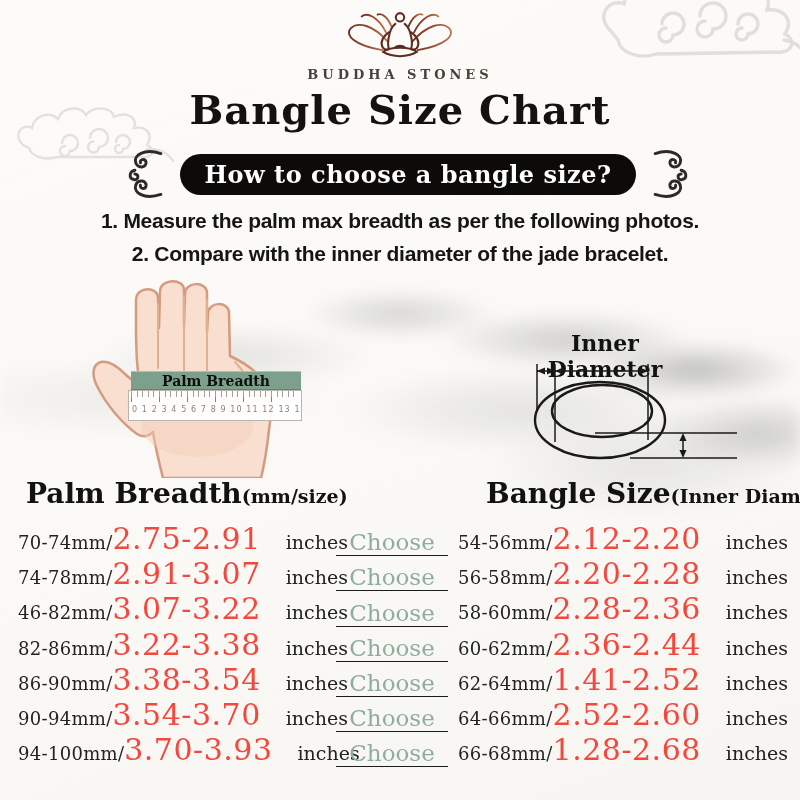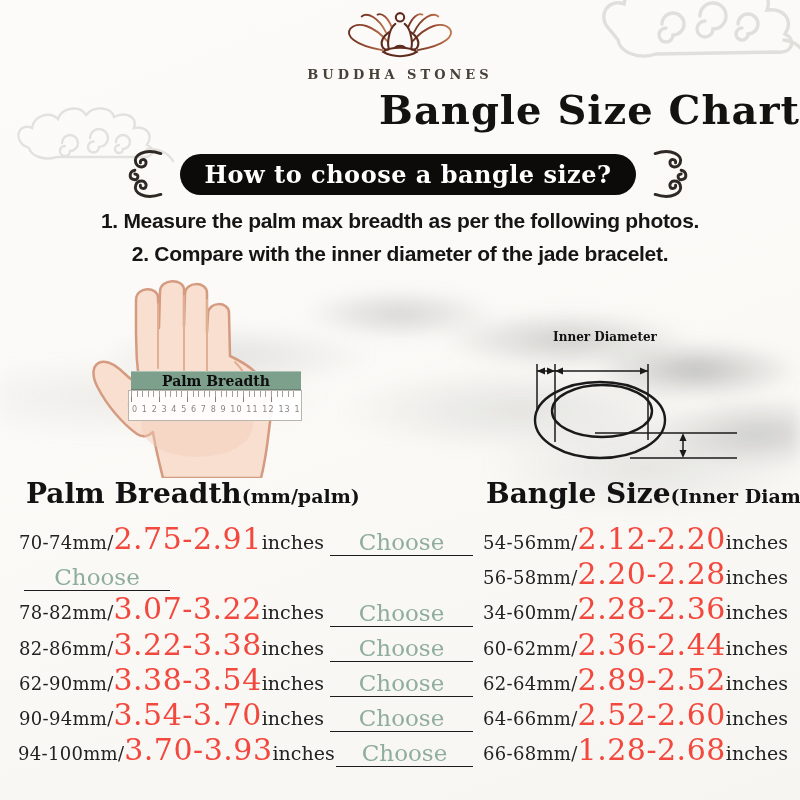--- a/index.html
+++ b/index.html
@@ -23,21 +23,21 @@
   }
   .cloud{position:absolute;pointer-events:none;}
   .cloud-left{left:15px;top:103px;width:160px;height:66px;}
   .cloud-topright{left:600px;top:-30px;width:210px;height:130px;}
 
   
   .logo{position:absolute;left:0;top:8px;width:100%;display:flex;flex-direction:column;align-items:center;}
   .brand-name{margin-top:1px;font-family:"DejaVu Serif",serif;font-size:13px;font-weight:bold;
     letter-spacing:4px;color:#474139;}
   
-  .title{position:absolute;left:0;top:86px;width:100%;text-align:right;
+  .title{position:absolute;left:0;top:86px;width:100%;text-align:center;
     font-size:40px;font-weight:bold;color:#14120f;letter-spacing:1px;}
   
   .banner-row{position:absolute;left:8px;top:148px;width:100%;display:flex;justify-content:center;align-items:center;gap:15px;}
   .pill{background:#0d0b09;color:#fff;border-radius:22px;padding:6px 24px;
     font-size:24px;font-weight:bold;letter-spacing:.5px;white-space:nowrap;}
   
   .instructions{position:absolute;left:0;top:204px;width:100%;text-align:center;
     font-family:"Liberation Sans",sans-serif;font-weight:bold;font-size:21px;color:#151515;line-height:33px;
     letter-spacing:-0.3px;}
   
@@ -52,37 +52,37 @@
   .ruler-ticks{height:11px;margin:0 2px;background-repeat:no-repeat;
     background-image:
       repeating-linear-gradient(90deg,#a39e98 0 1px,transparent 1px 5.6px),
       repeating-linear-gradient(90deg,#87827c 0 1px,transparent 1px 28px);
     background-size:100% 6px,100% 11px;background-position:0 0,0 0;}
   .ruler-numbers{font-family:"DejaVu Sans",sans-serif;font-size:8px;letter-spacing:1.1px;
     color:#8a8580;white-space:nowrap;overflow:hidden;padding:3px 0 0 3px;}
   
   .bangle-wrap{position:absolute;left:495px;top:330px;width:250px;height:152px;}
   .bangle-label{position:absolute;left:20px;top:0;width:180px;text-align:center;
-    font-size:12px;font-weight:bold;color:#121212;}
+    font-size:22px;font-weight:bold;color:#121212;}
   .bangle-svg{position:absolute;left:0;top:24px;}
   
   .size-headers{position:absolute;left:0;top:477px;width:100%;height:38px;}
   .col-header{position:absolute;top:0;text-align:center;white-space:nowrap;color:#121212;}
   .col-header .big{font-size:28px;font-weight:bold;}
   .col-header .small{font-size:19px;font-weight:bold;}
   .col-header-left{left:26px;width:292px;}
   .col-header-right{left:486px;width:306px;}
   
   .size-table{position:absolute;left:18px;top:521px;width:770px;}
   .srow{display:flex;align-items:baseline;height:35.2px;}
   .cell-left{width:312px;text-align:right;white-space:nowrap;}
   .cell-right{flex:1;padding-left:10px;text-align:right;white-space:nowrap;}
   .mm{font-size:18px;color:#222;letter-spacing:.3px;}
   .red{font-size:30px;color:#f2483e;letter-spacing:.5px;}
-  .unit{font-size:19px;color:#222;}
+  .unit{font-size:19px;color:#222;margin-left:25px;}
   .choose-wrap{width:146px;margin-left:6px;align-self:flex-end;height:31px;
     border-bottom:1.8px solid #1c1c1c;display:flex;align-items:center;justify-content:center;}
   .choose{font-size:23px;color:#8fad9d;line-height:1;transform:translateY(3px);
     text-decoration:none;cursor:pointer;}
 </style>
 </head>
 <body>
 
 <div class="page">
 
@@ -205,66 +205,67 @@
         <polygon points="60,17 68,13.5 68,20.5"></polygon>
         <polygon points="153,17 145,13.5 145,20.5"></polygon>
         <polygon points="188,79 184.5,87 191.5,87"></polygon>
         <polygon points="188,104 184.5,96 191.5,96"></polygon>
       </g>
     </svg>
   </div>
 
   <div class="size-headers">
     <div class="col-header col-header-left">
-      <span class="big">Palm Breadth</span><span class="small">(mm/palm)</span>
+      <span class="big">Palm Breadth</span><span class="small">(mm/size)</span>
     </div>
     <div class="col-header col-header-right">
       <span class="big">Bangle Size</span><span class="small">(Inner Diameter)</span>
     </div>
   </div>
 
   <div class="size-table">
 
     <div class="srow">
       <div class="cell-left"><span class="mm">70-74mm/</span><span class="red">2.75-2.91</span><span class="unit">inches</span></div>
       <div class="choose-wrap">
           <a class="choose">Choose</a>
         </div>
       <div class="cell-right"><span class="mm">54-56mm/</span><span class="red">2.12-2.20</span><span class="unit">inches</span></div>
     </div>
 
     <div class="srow">
+      <div class="cell-left"><span class="mm">74-78mm/</span><span class="red">2.91-3.07</span><span class="unit">inches</span></div>
       <div class="choose-wrap">
           <a class="choose">Choose</a>
         </div>
       <div class="cell-right"><span class="mm">56-58mm/</span><span class="red">2.20-2.28</span><span class="unit">inches</span></div>
     </div>
 
     <div class="srow">
-      <div class="cell-left"><span class="mm">78-82mm/</span><span class="red">3.07-3.22</span><span class="unit">inches</span></div>
-      <div class="choose-wrap">
-          <a class="choose">Choose</a>
-        </div>
-      <div class="cell-right"><span class="mm">34-60mm/</span><span class="red">2.28-2.36</span><span class="unit">inches</span></div>
+      <div class="cell-left"><span class="mm">46-82mm/</span><span class="red">3.07-3.22</span><span class="unit">inches</span></div>
+      <div class="choose-wrap">
+          <a class="choose">Choose</a>
+        </div>
+      <div class="cell-right"><span class="mm">58-60mm/</span><span class="red">2.28-2.36</span><span class="unit">inches</span></div>
     </div>
 
     <div class="srow">
       <div class="cell-left"><span class="mm">82-86mm/</span><span class="red">3.22-3.38</span><span class="unit">inches</span></div>
       <div class="choose-wrap">
           <a class="choose">Choose</a>
         </div>
       <div class="cell-right"><span class="mm">60-62mm/</span><span class="red">2.36-2.44</span><span class="unit">inches</span></div>
     </div>
 
     <div class="srow">
-      <div class="cell-left"><span class="mm">62-90mm/</span><span class="red">3.38-3.54</span><span class="unit">inches</span></div>
-      <div class="choose-wrap">
-          <a class="choose">Choose</a>
-        </div>
-      <div class="cell-right"><span class="mm">62-64mm/</span><span class="red">2.89-2.52</span><span class="unit">inches</span></div>
+      <div class="cell-left"><span class="mm">86-90mm/</span><span class="red">3.38-3.54</span><span class="unit">inches</span></div>
+      <div class="choose-wrap">
+          <a class="choose">Choose</a>
+        </div>
+      <div class="cell-right"><span class="mm">62-64mm/</span><span class="red">1.41-2.52</span><span class="unit">inches</span></div>
     </div>
 
     <div class="srow">
       <div class="cell-left"><span class="mm">90-94mm/</span><span class="red">3.54-3.70</span><span class="unit">inches</span></div>
       <div class="choose-wrap">
           <a class="choose">Choose</a>
         </div>
       <div class="cell-right"><span class="mm">64-66mm/</span><span class="red">2.52-2.60</span><span class="unit">inches</span></div>
     </div>
 

